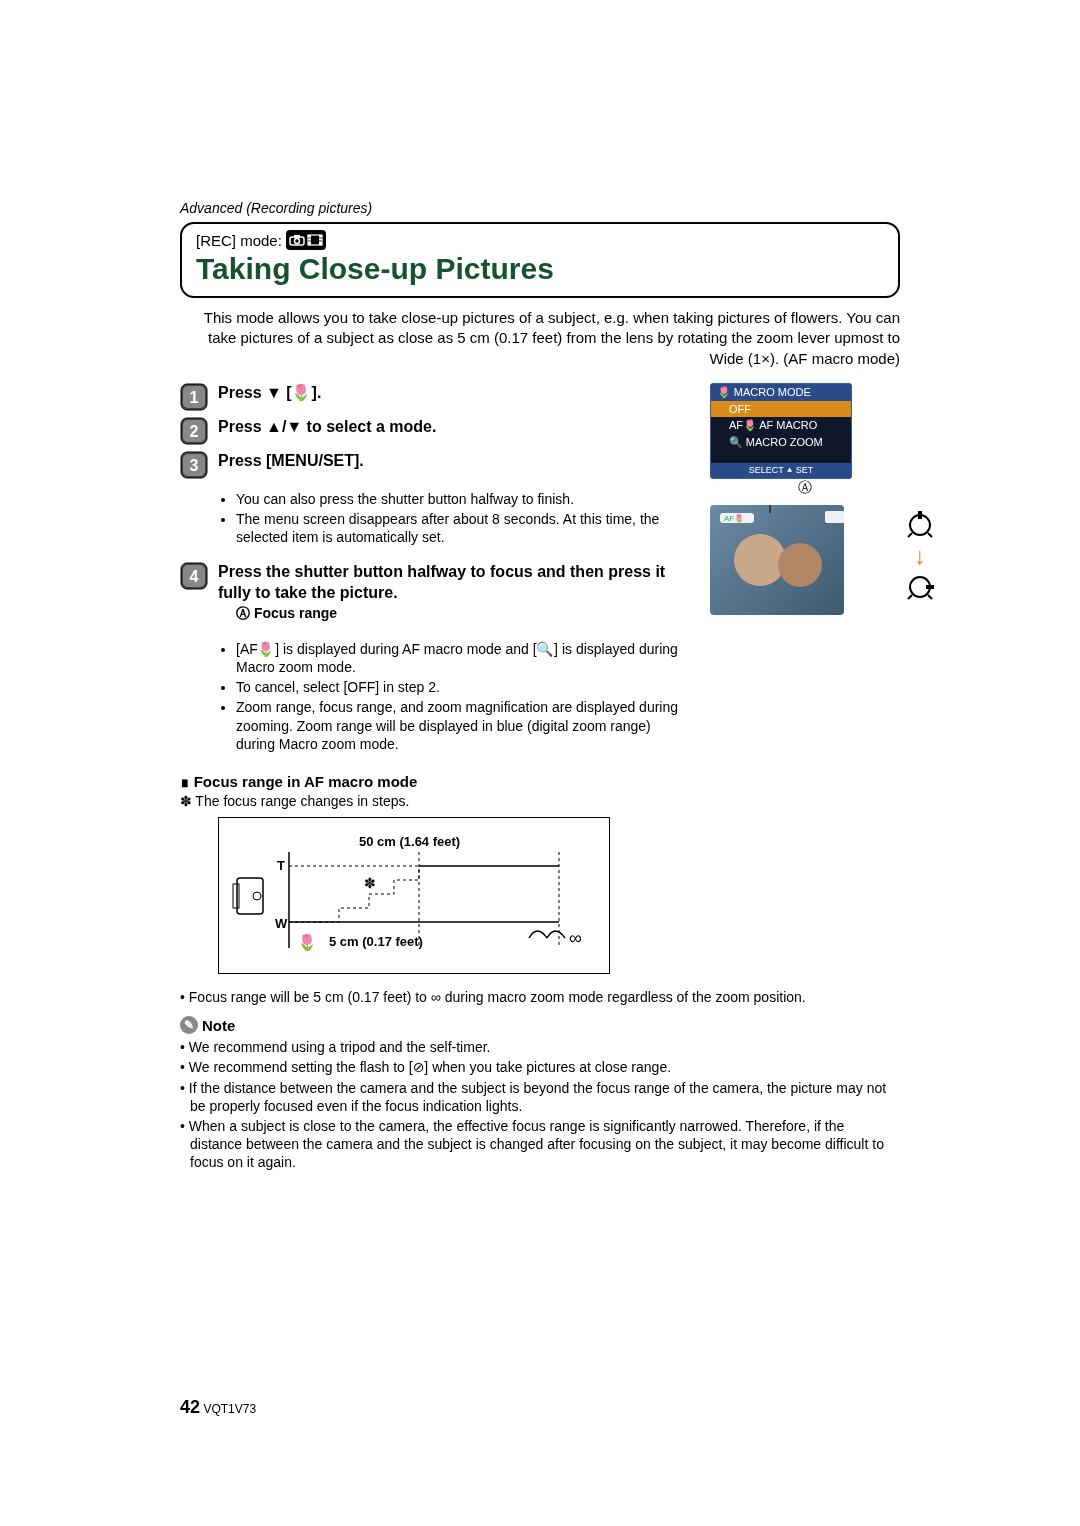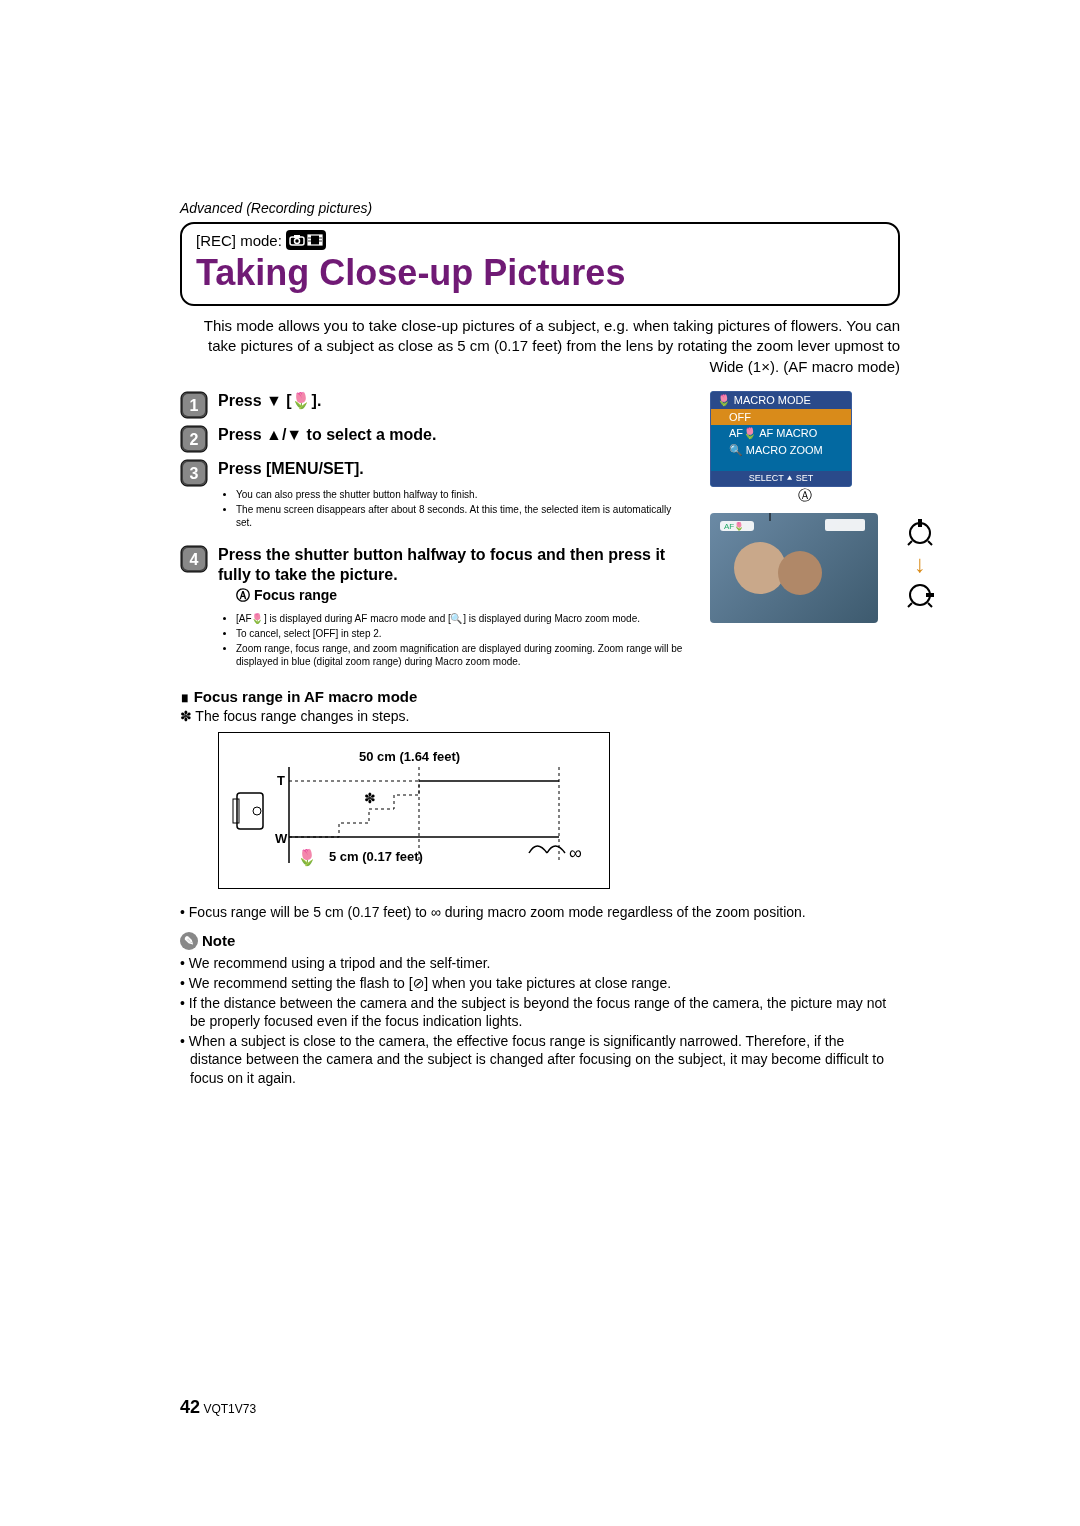--- a/index.html
+++ b/index.html
@@ -39,23 +39,23 @@
     border-radius: 4px;
     padding: 1px 3px;
     display: inline-flex;
     align-items: center;
     gap: 2px;
     height: 18px;
   }
   .cam-svg { width: 16px; height: 12px; }
   .film-svg { width: 16px; height: 12px; }
   .main-title {
-    font-size: 36px;
+    font-size: 30px;
     font-weight: bold;
-    color: #701a75;
+    color: #14532d;
     margin-top: 2px;
   }
   .intro {
     font-size: 15px;
     line-height: 1.35;
     margin-bottom: 14px;
     text-align: right;
   }
   .two-col {
     display: flex;
@@ -73,23 +73,23 @@
     height: 28px;
     flex-shrink: 0;
   }
   .step-content { flex: 1; }
   .step-title {
     font-weight: bold;
     font-size: 16px;
     line-height: 1.3;
   }
   ul.bullets {
-    margin: 8px 0 10px 0;
+    margin: 18px 0 10px 0;
     padding-left: 18px;
-    font-size: 10px;
+    font-size: 14px;
     line-height: 1.3;
   }
   ul.bullets li { margin-bottom: 2px; }
   .sub-indent {
     font-size: 14px;
     margin-left: 18px;
     line-height: 1.3;
     font-weight: bold;
   }
   .sub-heading {
@@ -105,21 +105,21 @@
     border: 1px solid #000;
     width: 390px;
     height: 155px;
     margin: 6px 0 0 38px;
     position: relative;
     font-size: 13px;
   }
   .macro-menu {
     width: 140px;
     border: 1px solid #3a5a9a;
-    background: #0369a1;
+    background: #0f172a;
     color: #fff;
     font-size: 11px;
     border-radius: 3px;
     overflow: hidden;
   }
   .macro-menu .mm-title {
     background: #2a4a8a;
     padding: 2px 6px;
   }
   .macro-menu .mm-item {
@@ -129,21 +129,21 @@
     background: #d98b1a;
   }
   .macro-menu .mm-footer {
     background: #2a4a8a;
     text-align: center;
     font-size: 9px;
     padding: 2px 0;
     margin-top: 12px;
   }
   .lcd-photo {
-    width: 168px;
+    width: 134px;
     height: 110px;
     background: linear-gradient(135deg,#6b8aa5 0%, #3d5a6e 100%);
     border-radius: 4px;
     position: relative;
     margin-top: 12px;
   }
   .indicator-a {
     text-align:center; font-size:14px; margin-bottom:-4px;
   }
   .zoom-icons {

